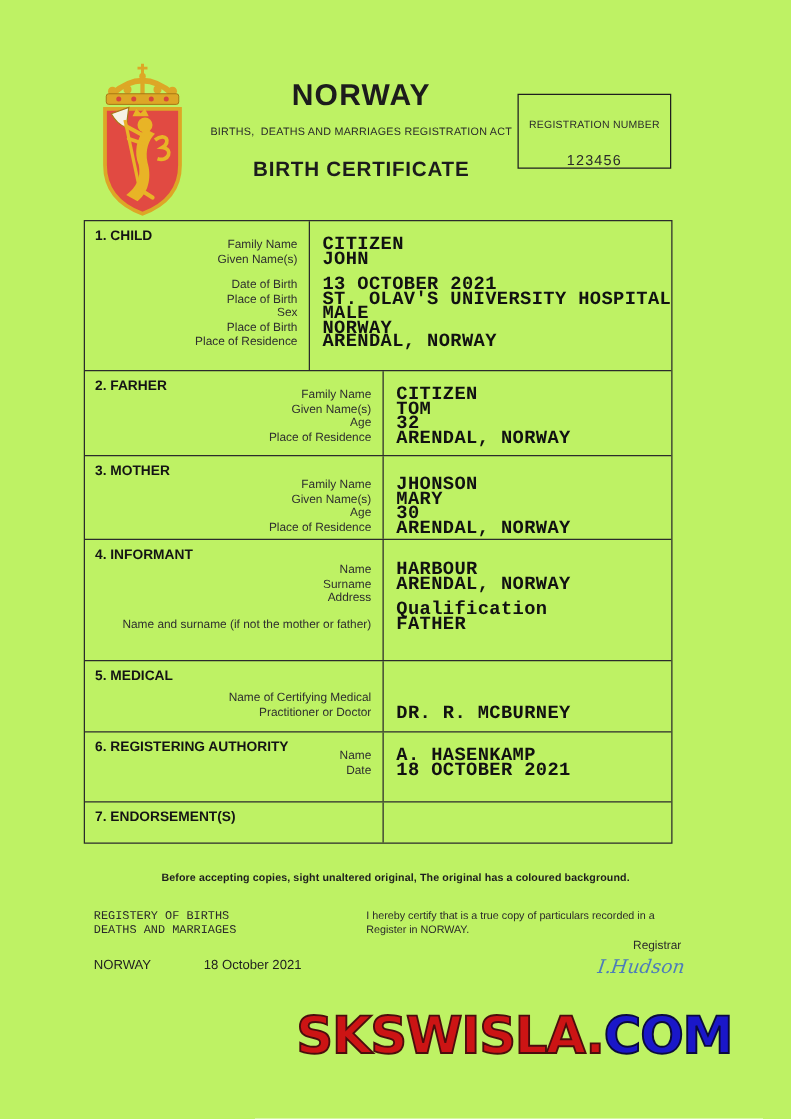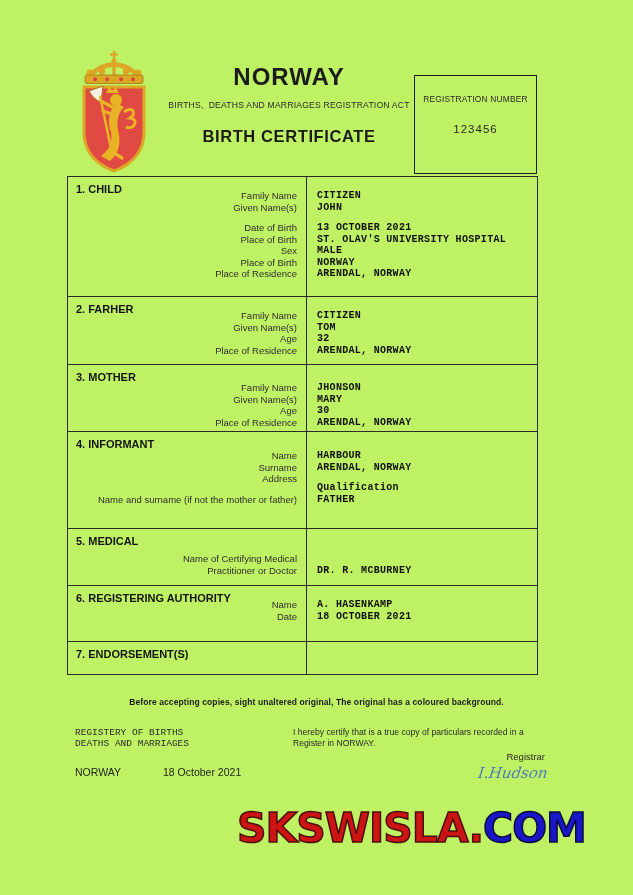--- a/index.html
+++ b/index.html
@@ -5,35 +5,35 @@
   html,body{margin:0;padding:0;background:#fff;}
   #page{position:relative;width:633px;height:895px;background:#bef264;overflow:hidden;
         font-family:"Liberation Sans", sans-serif;color:#222;}
 
   
   #crest{position:absolute;left:70px;top:50px;width:88px;height:124px;}
   #title-block{position:absolute;left:163px;top:64px;width:252px;text-align:center;}
   #country-title{font-size:24px;font-weight:bold;letter-spacing:1px;color:#1c1c1c;line-height:26px;}
   #act-line{font-size:8.6px;color:#2a2a2a;margin-top:10px;white-space:pre;letter-spacing:.2px;}
   #doc-title{font-size:16.5px;font-weight:bold;letter-spacing:.6px;color:#1c1c1c;margin-top:17px;}
-  #reg-box{position:absolute;left:414px;top:75px;width:123px;height:99px;border:1.6px solid #1e1e1e;
+  #reg-box{position:absolute;left:414px;top:75px;width:123px;height:60px;border:1.6px solid #1e1e1e;
            box-sizing:border-box;text-align:center;}
   #reg-label{font-size:8.4px;color:#2a2a2a;margin-top:18px;letter-spacing:.2px;}
   #reg-number{font-size:11.5px;color:#2a2a2a;margin-top:19px;letter-spacing:1px;}
 
   
   #cert-table{position:absolute;left:67px;top:176px;width:471px;border:1.6px solid #2b2b2b;box-sizing:border-box;}
   .trow{display:flex;box-sizing:border-box;border-top:1.4px solid #2b2b2b;}
   .trow:first-child{border-top:none;}
   .tleft{width:239px;box-sizing:border-box;border-right:1.3px solid #2b2b2b;position:relative;}
   .tright{flex:1;}
   .sec-head{position:absolute;top:6px;left:8px;font-size:11px;font-weight:bold;color:#141414;white-space:nowrap;}
   .labels{text-align:right;padding-right:9px;font-size:9.5px;color:#2e2e2e;line-height:11.5px;}
   .values{padding-left:10px;font-family:"Liberation Mono","DejaVu Sans Mono",monospace;
-          font-weight:bold;font-size:10px;color:#111;line-height:11.5px;letter-spacing:.3px;white-space:pre;}
+          font-weight:bold;font-size:15px;color:#111;line-height:11.5px;letter-spacing:.3px;white-space:pre;}
   .lab,.val{height:11.5px;}
   .gap{height:9px;}
   .r1{height:119px;} .r2{height:68px;} .r3{height:67px;} .r4{height:97px;}
   .r5{height:57px;}  .r6{height:56px;} .r7{height:33px;}
   .r1 .labels,.r1 .values{padding-top:13px;}
   .r2 .labels,.r2 .values{padding-top:13px;}
   .r3 .labels,.r3 .values{padding-top:17px;}
   .r4 .labels,.r4 .values{padding-top:18px;}
   .r5 .labels,.r5 .values{padding-top:24px;}
   .r6 .labels,.r6 .values{padding-top:13px;}

